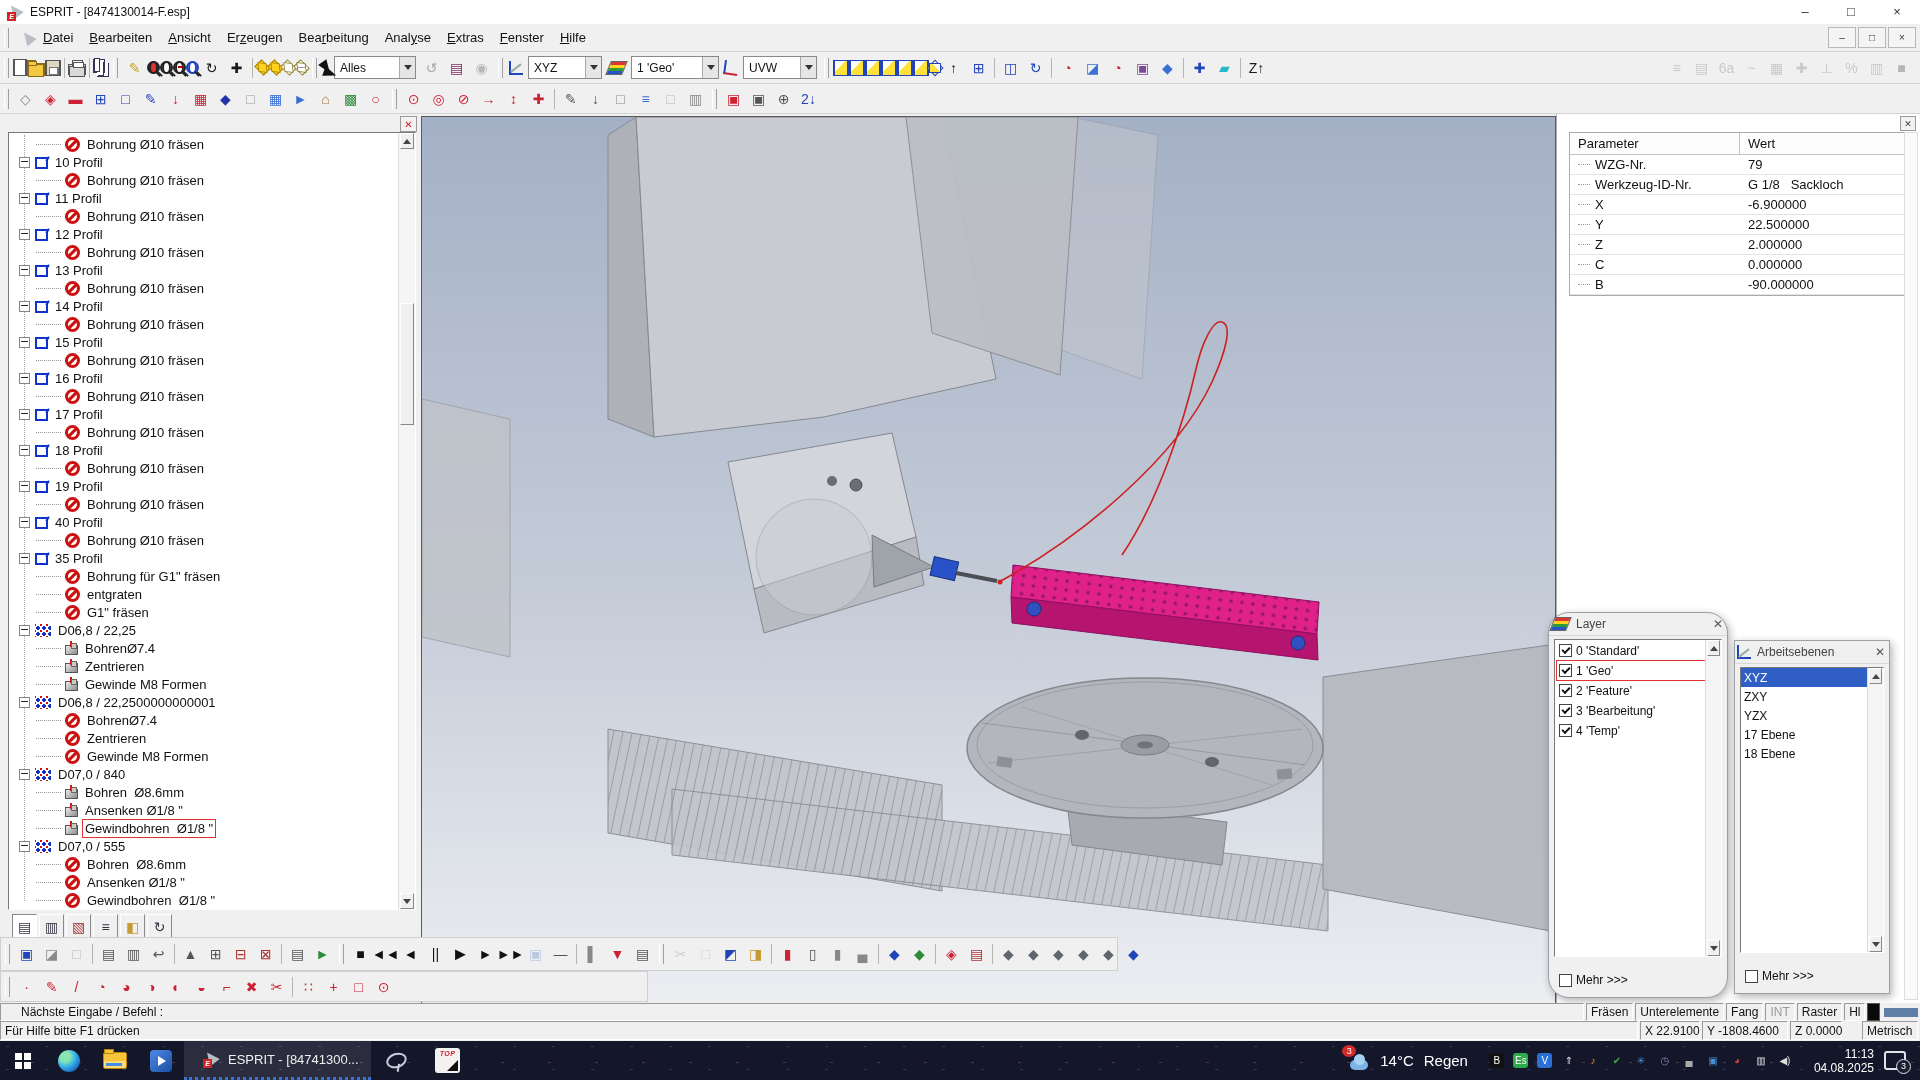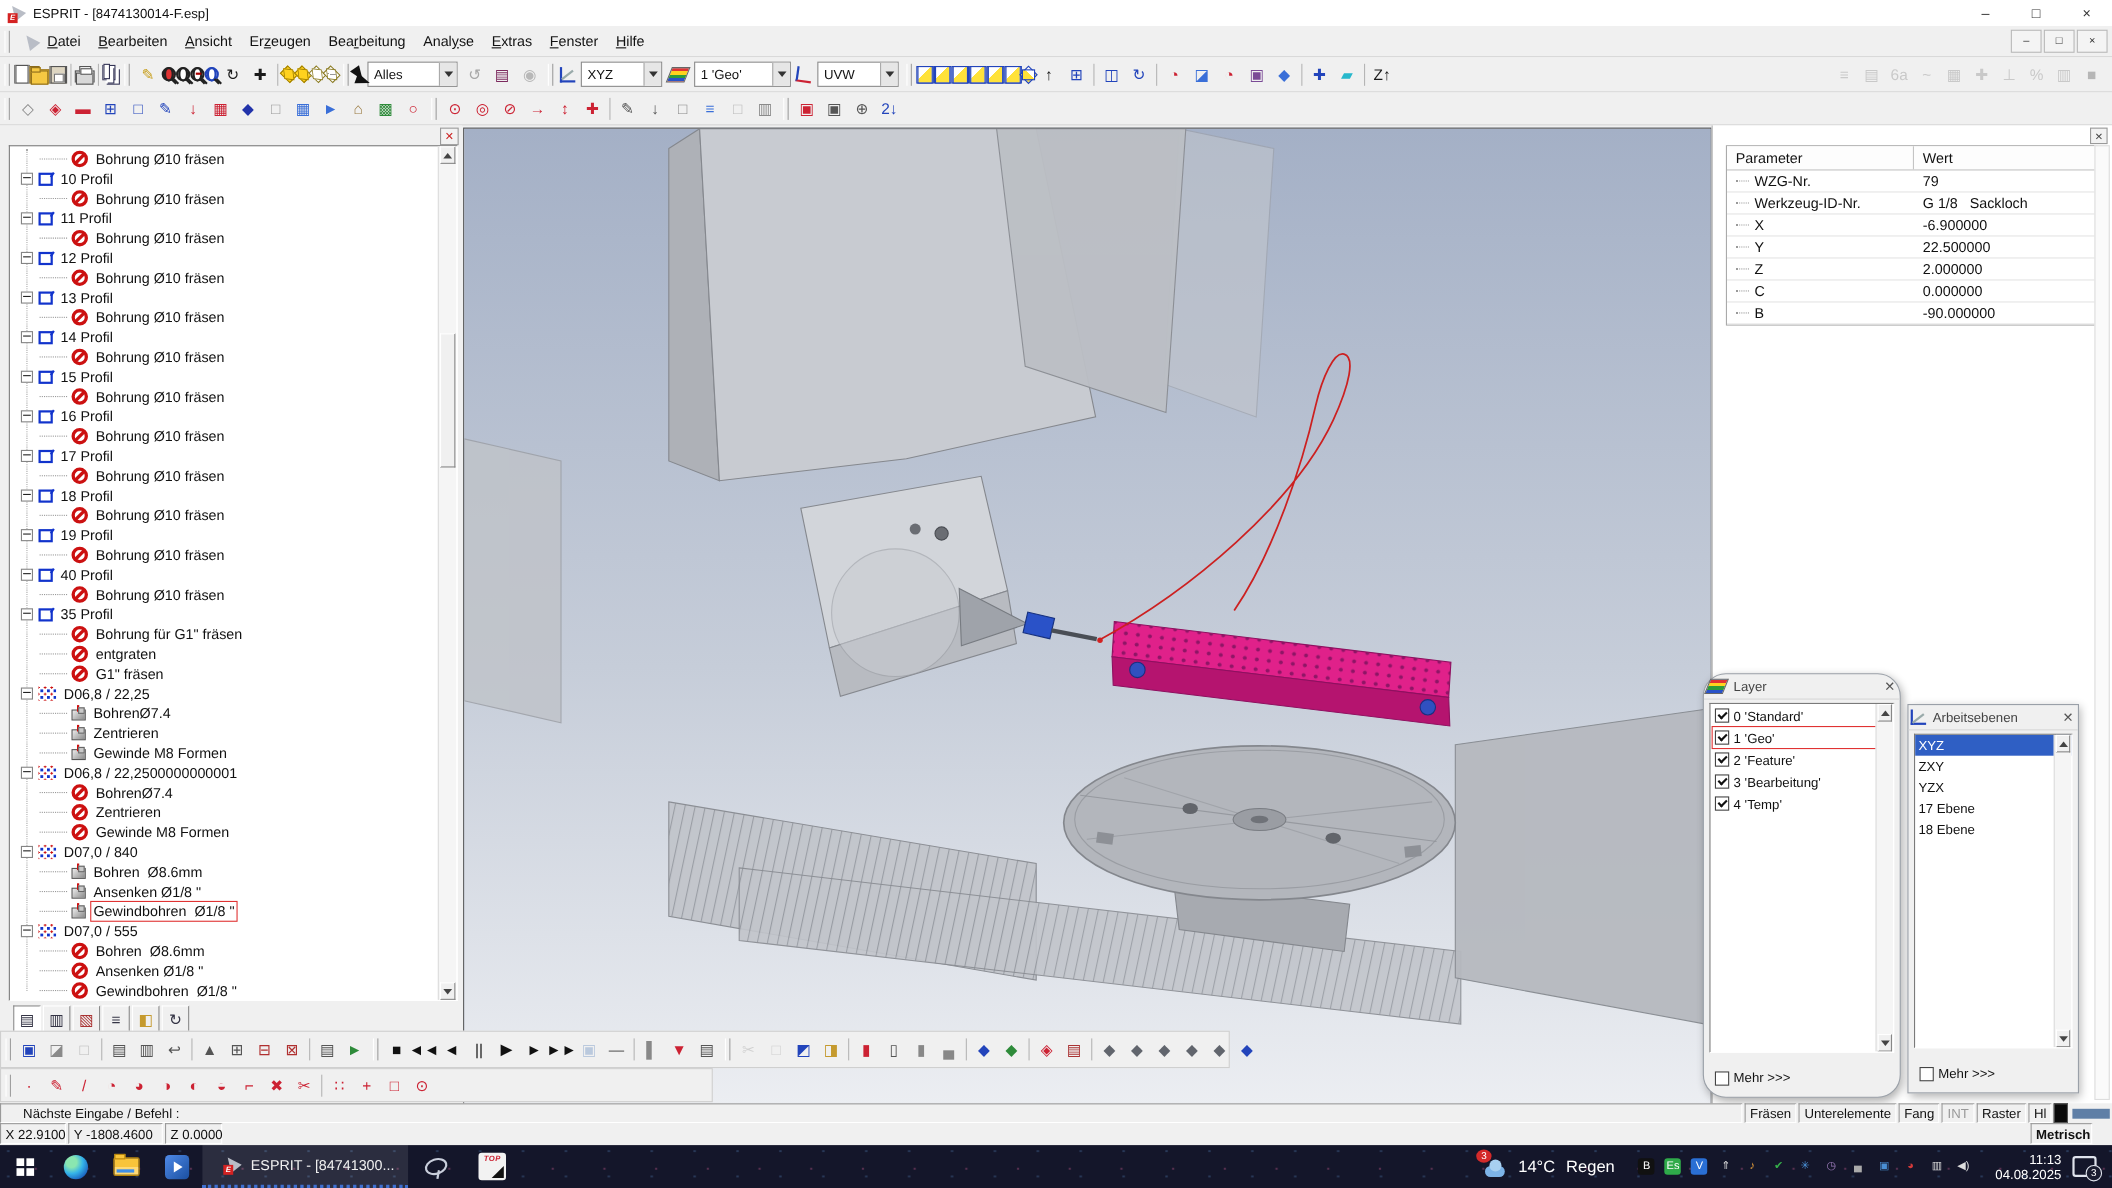--- a/index.html
+++ b/index.html
@@ -1288,24 +1288,25 @@
         <span class="sbox tog">Raster</span>
         <span class="sbox tog">Hl</span>
       </div>
     <span class="sbox blacksq"></span>
     <span class="bluebar">
         <i></i>
       </span>
   </div>
 
   <div class="statusrow" id="status2">
+    <span class="sbox" style="width:1638px;">Für Hilfe bitte F1 drücken</span>
     <span class="sbox" style="width:60px;">X 22.9100</span>
     <span class="sbox" style="width:86px;">Y -1808.4600</span>
     <span class="sbox" style="width:52px;">Z 0.0000</span>
-    <span class="sbox" style="margin-left:auto;margin-right:18px;width:56px;font-weight:bold;">Metrisch</span>
+    <span class="sbox" style="margin-left:auto;margin-right:2px;width:56px;">Metrisch</span>
   </div>
 
   <div class="taskbar">
     <span class="tk" style="width:46px;">
         <i class="ic-start"></i>
       </span>
     <span class="tk" style="width:46px;">
         <i class="ic-edge"></i>
       </span>
     <span class="tk" style="width:46px;">

